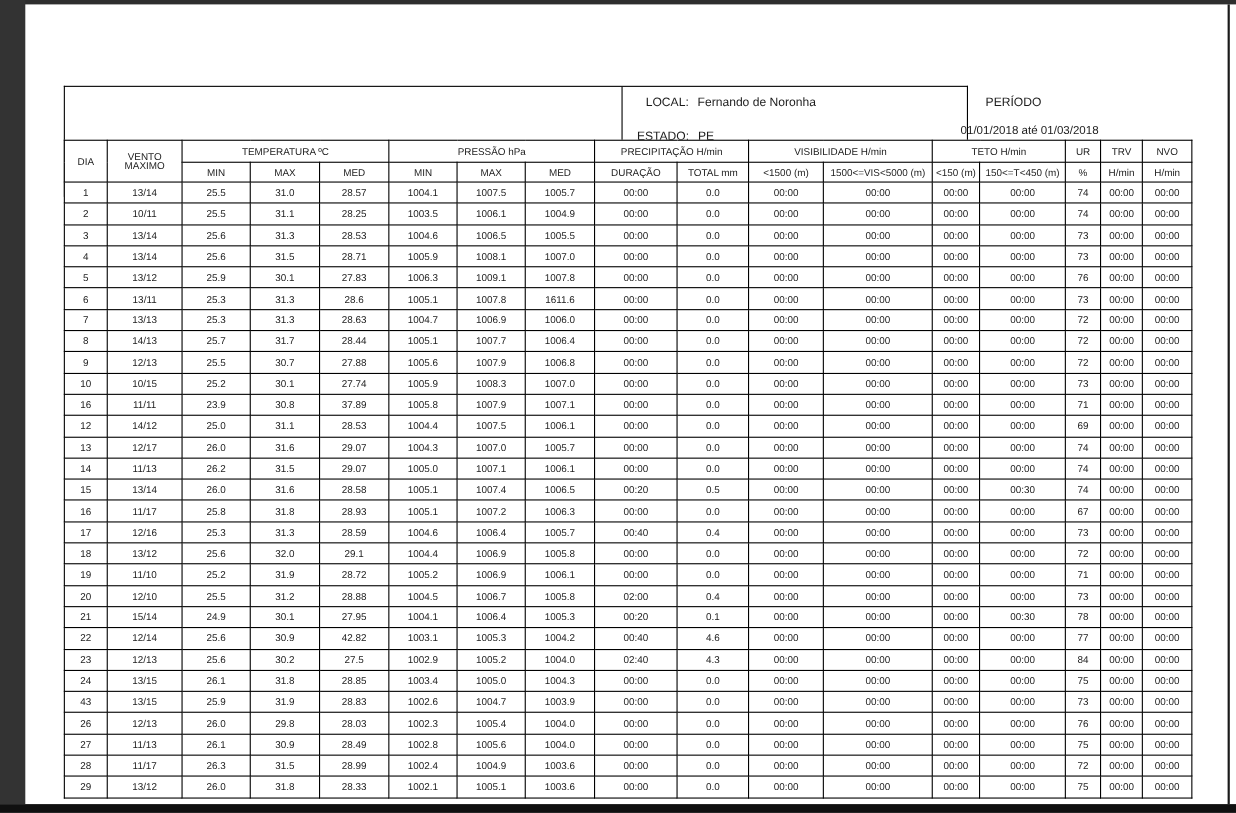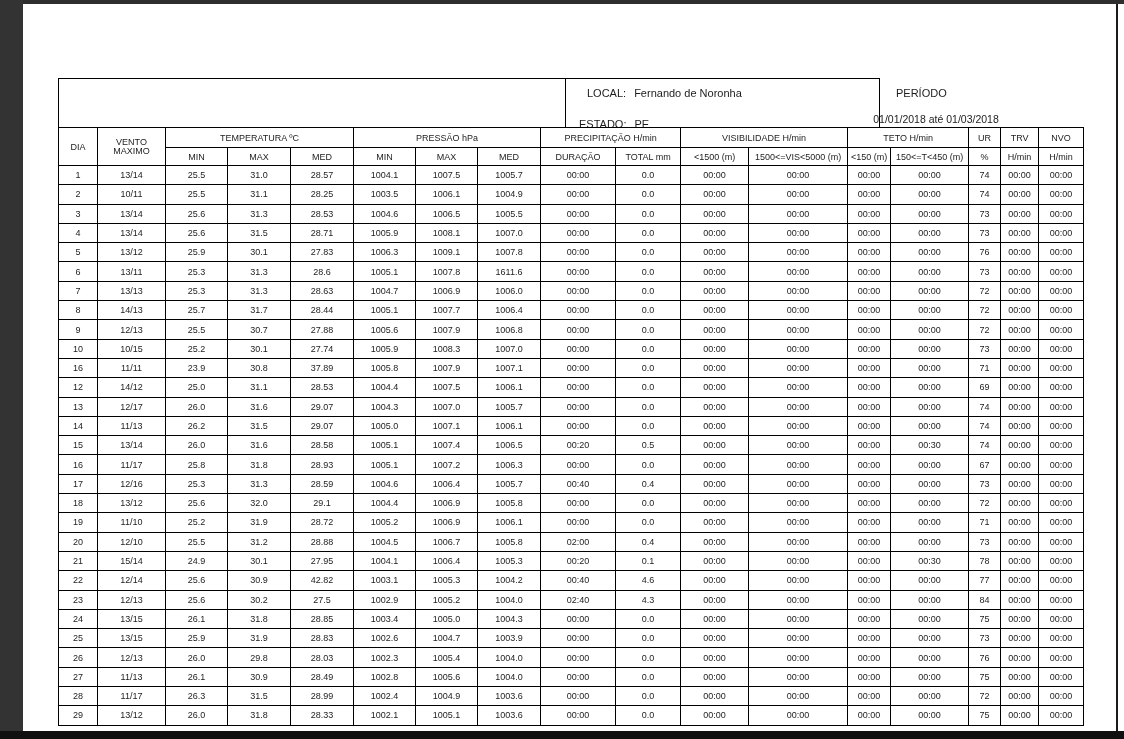--- a/index.html
+++ b/index.html
@@ -579,21 +579,21 @@
         <td>0.0</td>
         <td>00:00</td>
         <td>00:00</td>
         <td>00:00</td>
         <td>00:00</td>
         <td>75</td>
         <td>00:00</td>
         <td>00:00</td>
       </tr>
       <tr>
-        <td>25</td>
+        <td>43</td>
         <td>13/15</td>
         <td>25.9</td>
         <td>31.9</td>
         <td>28.83</td>
         <td>1002.6</td>
         <td>1004.7</td>
         <td>1003.9</td>
         <td>00:00</td>
         <td>0.0</td>
         <td>00:00</td>

